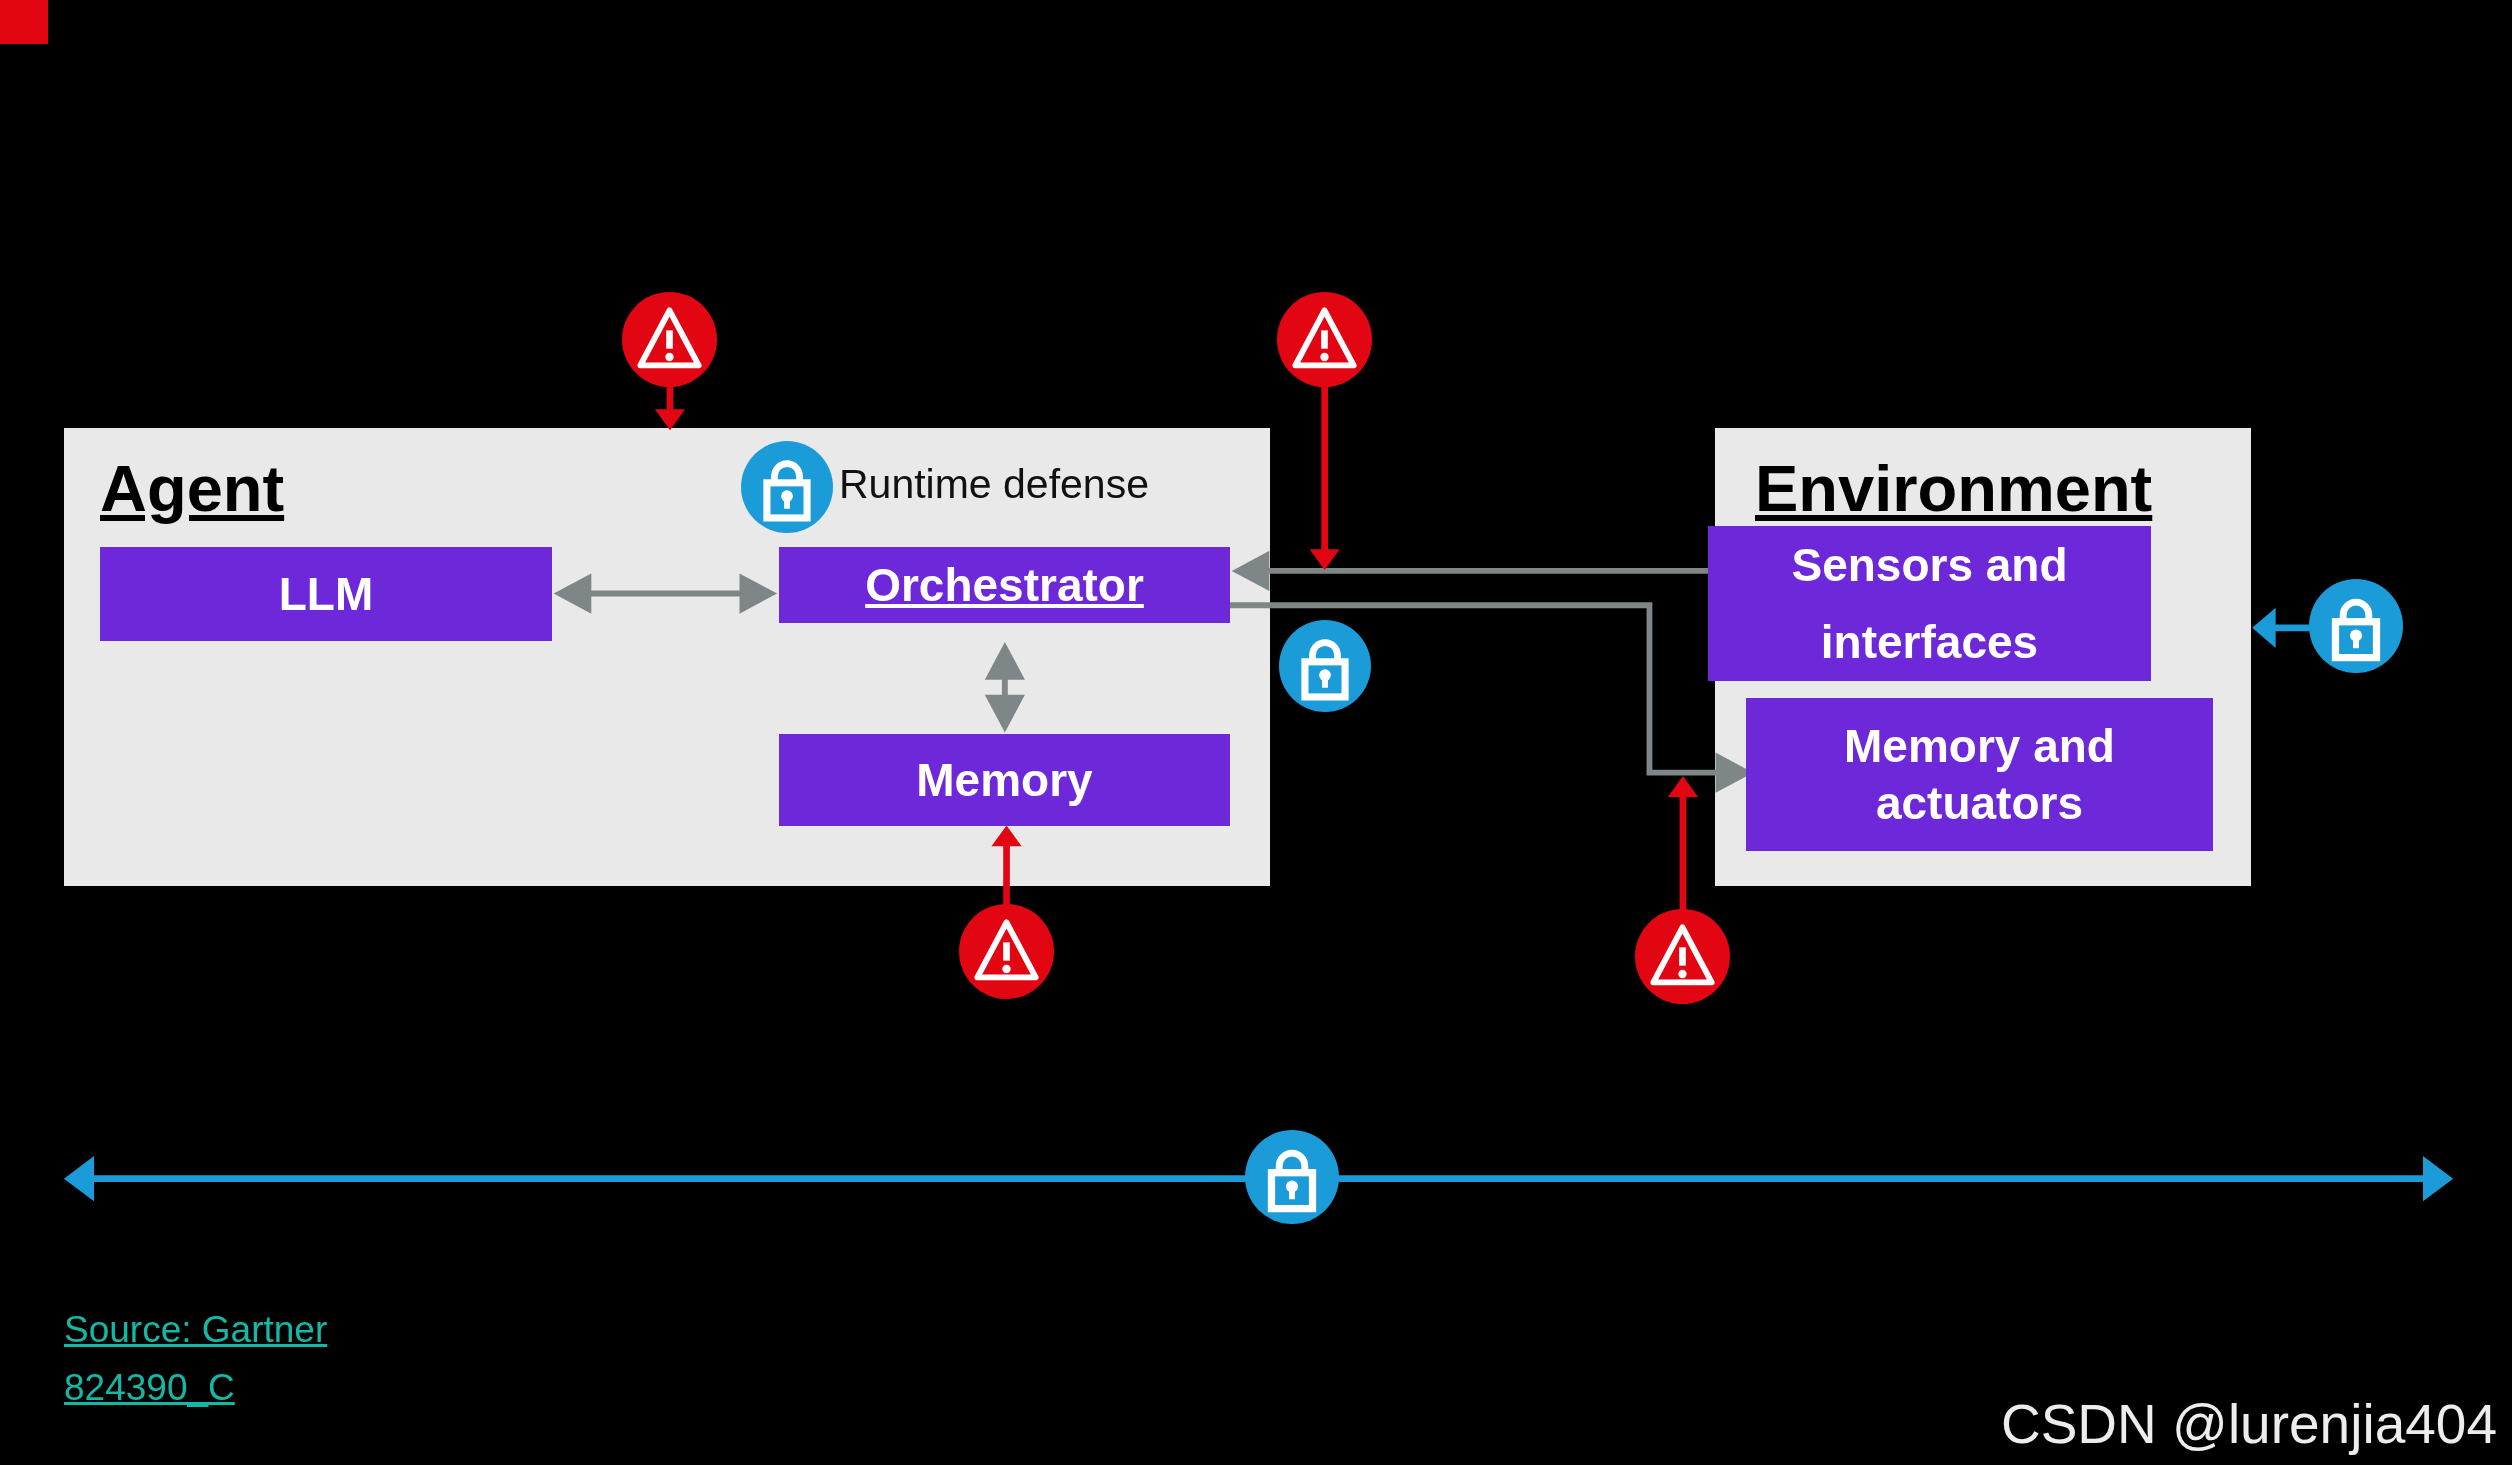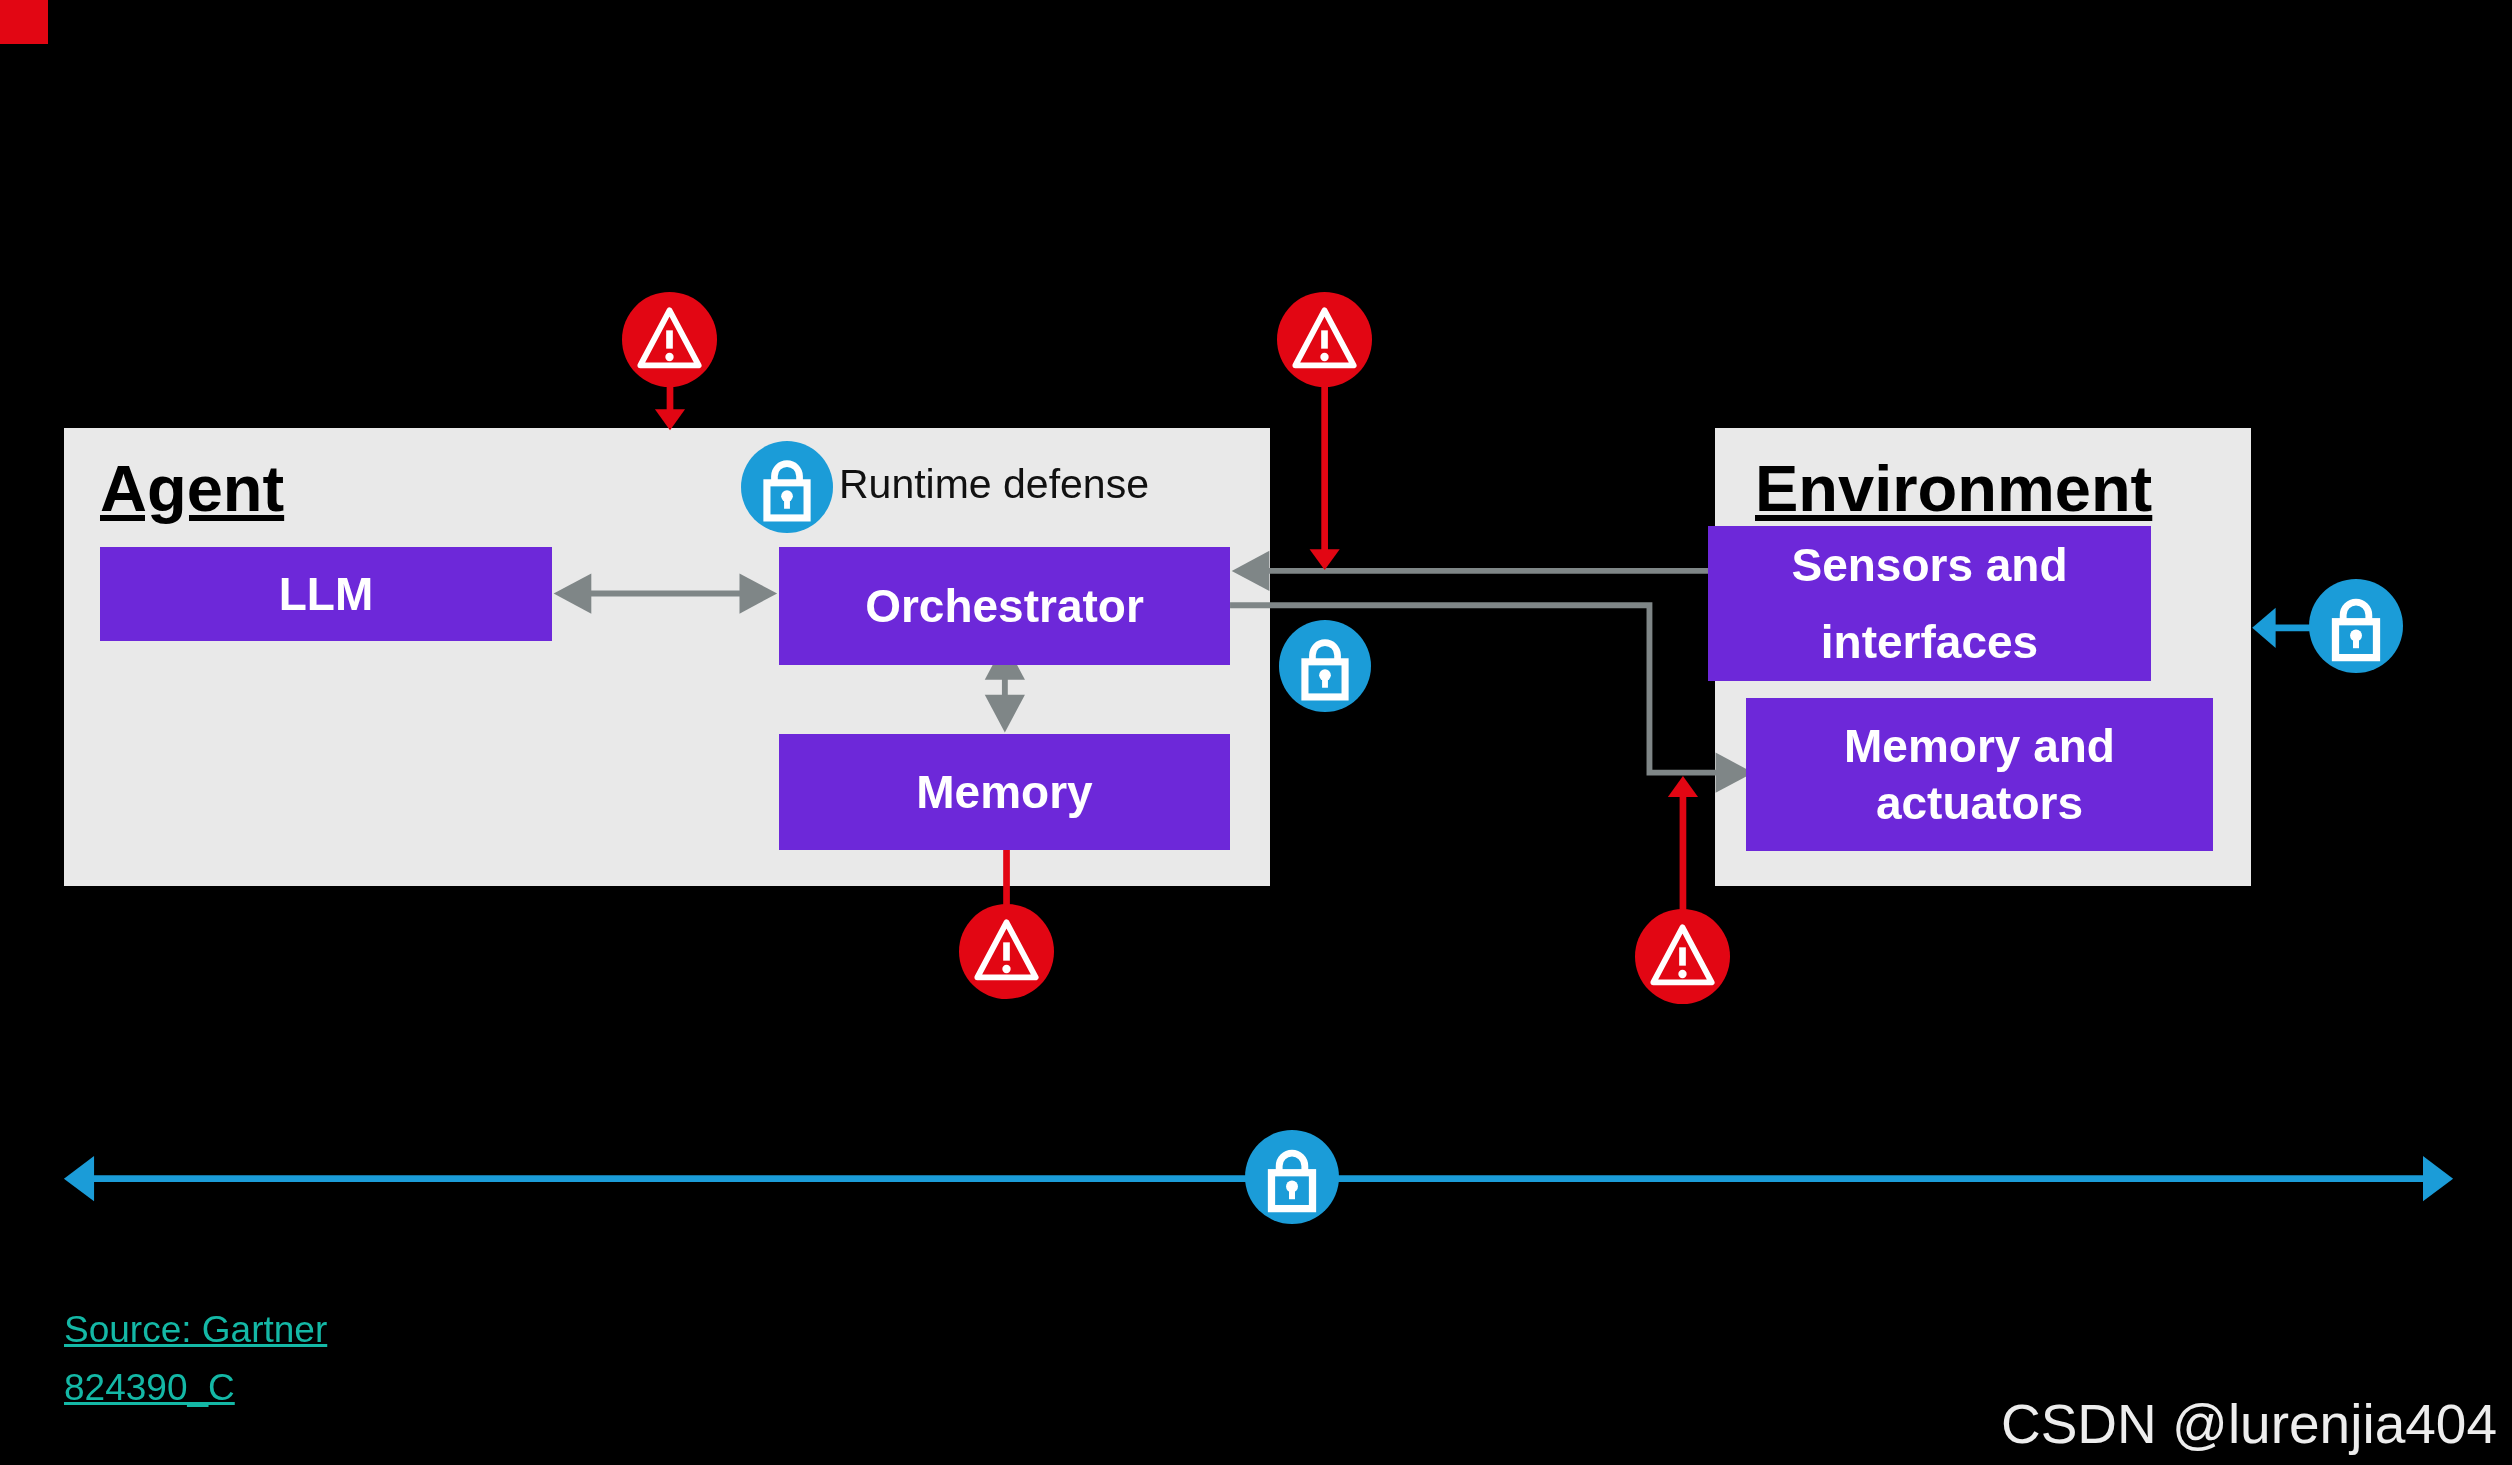--- a/index.html
+++ b/index.html
@@ -9,22 +9,22 @@
   .panel{position:absolute;background:#e9e9e9;}
   .panel-agent{left:64px;top:428px;width:1206px;height:458px;}
   .panel-env{left:1715px;top:428px;width:536px;height:458px;}
   .ptitle{position:absolute;font-size:65px;font-weight:700;color:#000;text-decoration:underline;}
   .t-agent{left:100px;top:451px;}
   .t-env{left:1755px;top:451px;}
   .navy{position:absolute;background:#6d28d9;color:#fff;display:flex;flex-direction:column;
         align-items:center;justify-content:center;text-align:center;
         font-weight:700;font-size:46px;line-height:57px;}
   .b-llm{left:100px;top:547px;width:452px;height:94px;}
-  .b-orch{left:779px;top:547px;width:451px;height:118px;}
-  .b-mem{left:779px;top:734px;width:451px;height:116px;}
+  .b-orch{left:779px;top:547px;width:451px;height:76px;text-decoration:underline;}
+  .b-mem{left:779px;top:734px;width:451px;height:92px;}
   .b-sens{left:1708px;top:526px;width:443px;height:155px;gap:20px;}
   .b-tools{left:1746px;top:698px;width:467px;height:153px;}
   .connectors{position:absolute;left:0;top:0;width:2512px;height:1465px;}
   .icon{position:absolute;}
   .legendtext{position:absolute;left:839px;top:461px;font-size:41px;font-weight:400;color:#111;}
   .foot{position:absolute;left:64px;font-size:37px;color:#14b8a6;text-decoration:underline;}
   .f1{top:1309px;}
   .f2{top:1367px;}
   .wm{position:absolute;right:15px;top:1392px;font-size:55px;color:#ededed;
       text-shadow:1.7px 1.7px 2.5px rgba(0,0,0,.55);}

